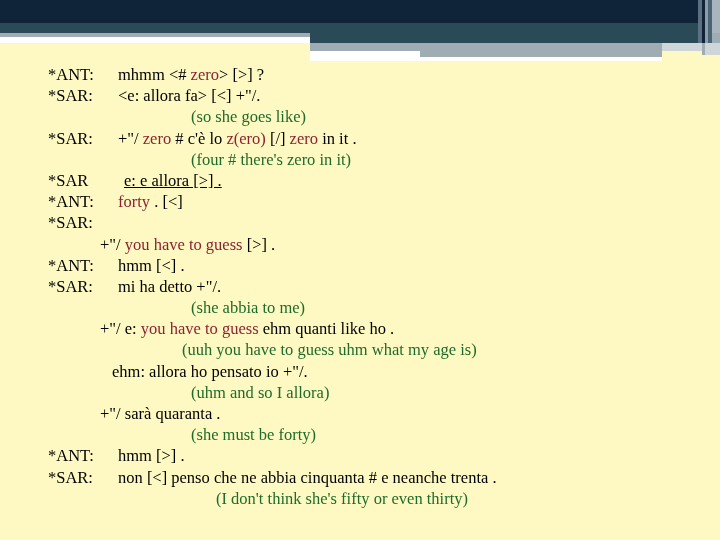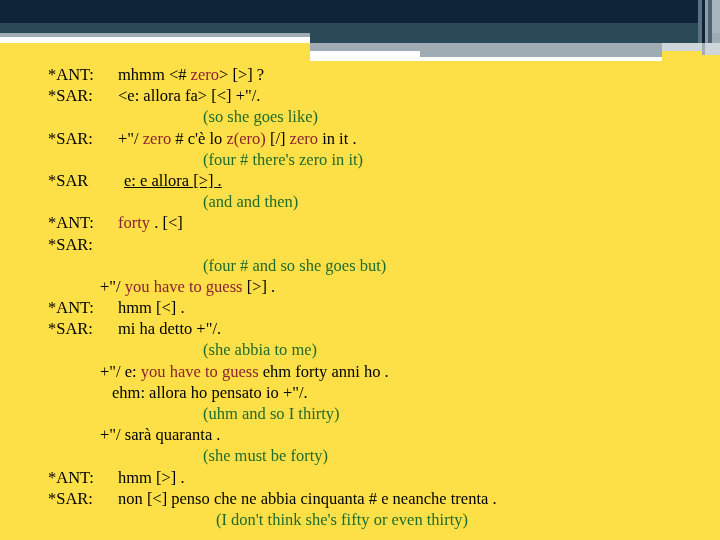--- a/index.html
+++ b/index.html
@@ -2,21 +2,21 @@
 <html><head>
 <meta charset="utf-8">
 <style>
   html,body{margin:0;padding:0;}
   body{
     width:720px;height:540px;
     background:#ffffff;
     font-family:"Liberation Serif","DejaVu Serif",serif;
     overflow:hidden;position:relative;
   }
-  #slide{position:absolute;inset:0;width:720px;height:540px;background:#fde047;overflow:hidden;}
+  #slide{position:absolute;inset:0;width:720px;height:540px;background:#fef9c3;overflow:hidden;}
 
   
   .band-navy{position:absolute;left:0;top:0;width:720px;height:23px;background:#0f2438;}
   .band-teal{position:absolute;left:0;top:23px;width:720px;height:14px;background:#2a4a57;}
   .band-gray{position:absolute;left:0;top:33px;width:310px;height:10px;background:#9facb4;}
   .band-white-slot{position:absolute;left:0;top:37px;width:310px;height:6px;background:#ffffff;}
 
   .blk-a{position:absolute;left:310px;top:37px;width:392px;height:6px;background:#2a4a57;}
   .blk-b{position:absolute;left:310px;top:43px;width:352px;height:8px;background:#9facb4;}
   .blk-c{position:absolute;left:662px;top:43px;width:40px;height:8px;background:#cfd6da;}
@@ -53,21 +53,21 @@
     font-size:16.5px;
     color:#000;
   }
   .utt{position:absolute;top:0;}
   .utt.c{left:118px;}
   .utt.i1{left:100px;}
   .utt.i2{left:112px;font-family:Liberation Serif, serif;}
   .utt.i3{left:124px;text-decoration:underline;}
   .trans{
     position:absolute;
-    left:203px;
+    left:191px;
     top:0;
     color:#1f6b2b;
   }
   .trans.t2{left:182px;}
   .trans.t3{left:216px;}
   .red{color:#8c2230;}
   .grn{color:#1f6b2b;}
 </style>
 </head>
 <body>
@@ -95,31 +95,30 @@
   <div class="vs vs7"></div>
   <div class="vs vs8"></div>
 
   <div id="body">
       <div class="line"><span class="spk">*ANT:</span><span class="utt c"><span>mhmm &lt;# </span><span class="red">zero</span><span>&gt; [&gt;] ?</span></span></div>
       <div class="line"><span class="spk">*SAR:</span><span class="utt c"><span>&lt;e: allora fa&gt; [&lt;] +"/.</span></span></div>
       <div class="line"><span class="trans"><span class="grn">(so she goes like)</span></span></div>
       <div class="line"><span class="spk">*SAR:</span><span class="utt c"><span>+"/ </span><span class="red">zero</span><span> # c'è lo </span><span class="red">z(ero)</span><span> [/] </span><span class="red">zero</span><span> in it .</span></span></div>
       <div class="line"><span class="trans"><span class="grn">(four # there's zero in it)</span></span></div>
       <div class="line"><span class="spk">*SAR</span><span class="utt i3"><span>e: e allora [&gt;] .</span></span></div>
-      <div class="line"><span class="trans"><span class="grn">(and and then)</span></span></div>
       <div class="line"><span class="spk">*ANT:</span><span class="utt c"><span class="red">forty</span><span> . [&lt;]</span></span></div>
       <div class="line"><span class="spk">*SAR:</span></div>
-      <div class="line"><span class="trans"><span class="grn">(four # and so she goes but)</span></span></div>
       <div class="line"><span class="utt i1"><span>+"/ </span><span class="red">you have to guess</span><span> [&gt;] .</span></span></div>
       <div class="line"><span class="spk">*ANT:</span><span class="utt c"><span>hmm [&lt;] .</span></span></div>
       <div class="line"><span class="spk">*SAR:</span><span class="utt c"><span>mi ha detto +"/.</span></span></div>
       <div class="line"><span class="trans"><span class="grn">(she abbia to me)</span></span></div>
-      <div class="line"><span class="utt i1"><span>+"/ e: </span><span class="red">you have to guess</span><span> ehm forty anni ho .</span></span></div>
+      <div class="line"><span class="utt i1"><span>+"/ e: </span><span class="red">you have to guess</span><span> ehm quanti like ho .</span></span></div>
+      <div class="line"><span class="trans t2"><span class="grn">(uuh you have to guess uhm what my age is)</span></span></div>
       <div class="line"><span class="utt i2"><span>ehm: allora ho pensato io +"/.</span></span></div>
-      <div class="line"><span class="trans"><span class="grn">(uhm and so I thirty)</span></span></div>
+      <div class="line"><span class="trans"><span class="grn">(uhm and so I allora)</span></span></div>
       <div class="line"><span class="utt i1"><span>+"/ sarà quaranta .</span></span></div>
       <div class="line"><span class="trans"><span class="grn">(she must be forty)</span></span></div>
       <div class="line"><span class="spk">*ANT:</span><span class="utt c"><span>hmm [&gt;] .</span></span></div>
       <div class="line"><span class="spk">*SAR:</span><span class="utt c"><span>non [&lt;] penso che ne abbia cinquanta # e neanche trenta .</span></span></div>
       <div class="line"><span class="trans t3"><span class="grn">(I don't think she's fifty or even thirty)</span></span></div>
     </div>
 
 </div>
 
 </body></html>

